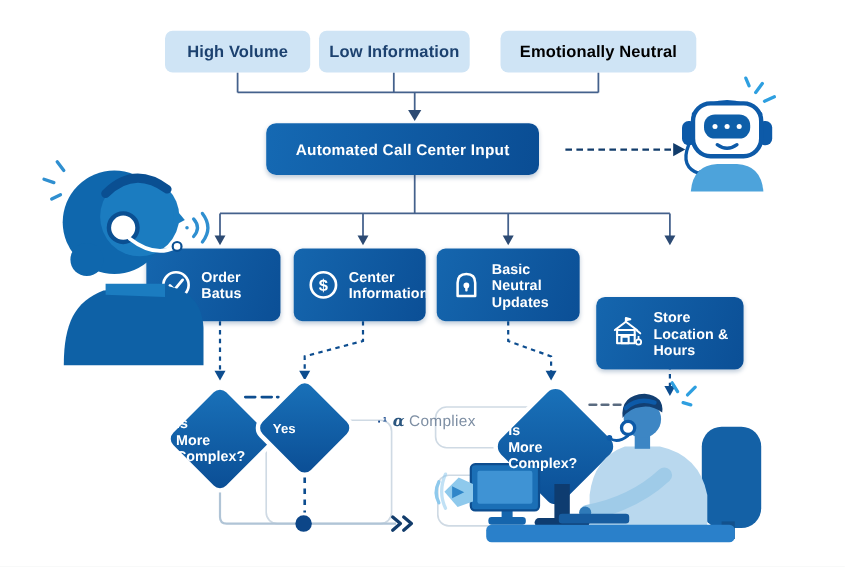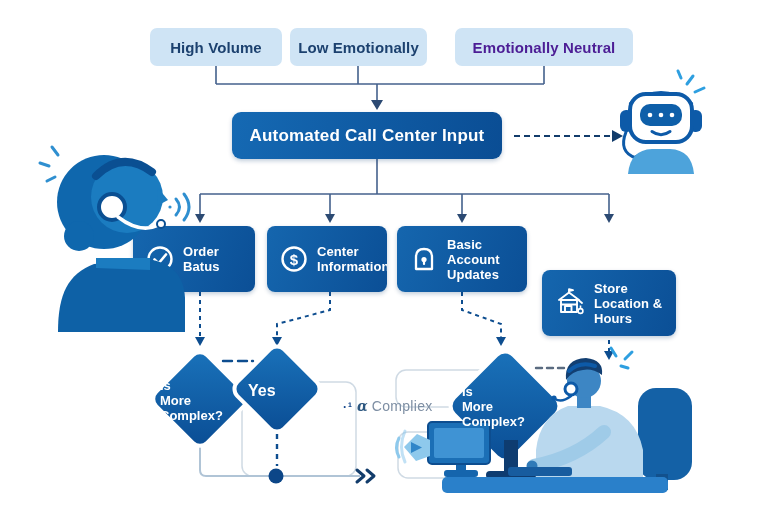--- a/index.html
+++ b/index.html
@@ -10,54 +10,54 @@
     padding-left:11px;
   }
   svg{display:block;}
   
   .crit{
     position:absolute;top:28px;height:38px;border-radius:7px;
     background:#cfe4f5;color:#1c416f;
     display:flex;align-items:center;justify-content:center;
     font-size:15px;font-weight:600;letter-spacing:.1px;
   }
-  .crit.bold{font-weight:800;color:#4c1d95;}
+  .crit.bold{font-weight:800;color:#000000;}
   
   .hub{
-    position:absolute;left:232px;top:112px;width:270px;height:47px;border-radius:9px;
+    position:absolute;left:242px;top:112px;width:248px;height:47px;border-radius:9px;
     background:linear-gradient(100deg,#1569b3,#0a4d94);
     box-shadow:0 2px 4px rgba(13,58,110,.25);
     display:flex;align-items:center;justify-content:center;
-    color:#fff;font-size:17px;font-weight:700;letter-spacing:.2px;
+    color:#fff;font-size:14px;font-weight:700;letter-spacing:.2px;
   }
   
   .cat{
     position:absolute;top:226px;height:66px;border-radius:8px;
     background:linear-gradient(110deg,#1566ae,#0b4f96);
     box-shadow:0 2px 4px rgba(13,58,110,.25);
     display:flex;align-items:center;gap:8px;padding:0 6px 0 12px;box-sizing:border-box;
     color:#fff;overflow:hidden;
   }
   .cat .txt{
     font-size:13px;font-weight:600;line-height:15px;white-space:pre-line;
     letter-spacing:.1px;
   }
   .cat .icn{flex:0 0 auto;}
   
   .dlabel{
     position:absolute;color:#fff;
     font-size:13px;font-weight:600;line-height:15px;white-space:pre-line;
     transform:translate(-50%,-50%);
   }
-  .dlabel.yes{font-size:16px;font-weight:700;}
+  .dlabel.yes{font-size:12px;font-weight:700;}
   
   .note{position:absolute;left:343px;top:374px;display:flex;align-items:baseline;gap:4px;}
   .note .marks{color:#16488c;font-size:12px;font-weight:700;letter-spacing:1px;}
   .note .alpha{color:#2b567f;font-size:14px;font-style:italic;font-weight:700;font-family:"DejaVu Serif",serif;}
-  .note .word{color:#7d8ea3;font-size:14px;font-weight:400;letter-spacing:.3px;margin-top:24px;}
+  .note .word{color:#7d8ea3;font-size:14px;font-weight:400;letter-spacing:.3px;}
   .layer{position:absolute;left:0;top:0;pointer-events:none;}
 </style>
 </head>
 <body>
 
 <div id="canvas">
 
   <svg class="layer" width="768" height="515" viewBox="0 0 768 515">
 
     <g stroke="#cfdae4" stroke-width="1.5" fill="none">
@@ -115,21 +115,21 @@
     </g>
     <g stroke="#5a6b80" stroke-width="2.4" stroke-linecap="round">
       <path d="M536,368 H542 M547,368 H553 M558,368 H564"></path>
     </g>
   </svg>
 
   <div class="crit" style="left:150px;width:132px;">
     <span>High Volume</span>
   </div>
   <div class="crit" style="left:290px;width:137px;">
-    <span>Low Emotionally</span>
+    <span>Low Information</span>
   </div>
   <div class="crit bold" style="left:455px;width:178px;">
     <span>Emotionally Neutral</span>
   </div>
 
   <div class="hub">
     <span>Automated Call Center Input</span>
   </div>
 
   <div class="cat" style="left:133px;width:122px;">
@@ -149,21 +149,21 @@
 Information</div>
   </div>
 
   <div class="cat" style="left:397px;width:130px;">
     <svg class="icn" width="30" height="30" viewBox="0 0 30 30">
       <path d="M7,25 V13 Q7,5 15,5 Q23,5 23,13 V25 Z" stroke="#fff" stroke-width="2.3" fill="none" stroke-linejoin="round"></path>
       <circle cx="15" cy="15.5" r="2.6" fill="#fff"></circle>
       <rect x="13.9" y="16.5" width="2.2" height="4.5" rx="1" fill="#fff"></rect>
     </svg>
     <div class="txt">Basic
-Account
+Neutral
 Updates</div>
   </div>
 
   <div class="cat" style="left:542px;width:134px;margin-top:44px;">
     <svg class="icn" width="32" height="32" viewBox="0 0 32 32">
       <g stroke="#fff" stroke-width="1.9" fill="none" stroke-linejoin="round" stroke-linecap="round">
         <path d="M5,13 L15,5.5 L25,13"></path>
         <rect x="7" y="13" width="16" height="12"></rect>
         <path d="M7,17.5 H23"></path>
         <rect x="11" y="19" width="6.5" height="6"></rect>

